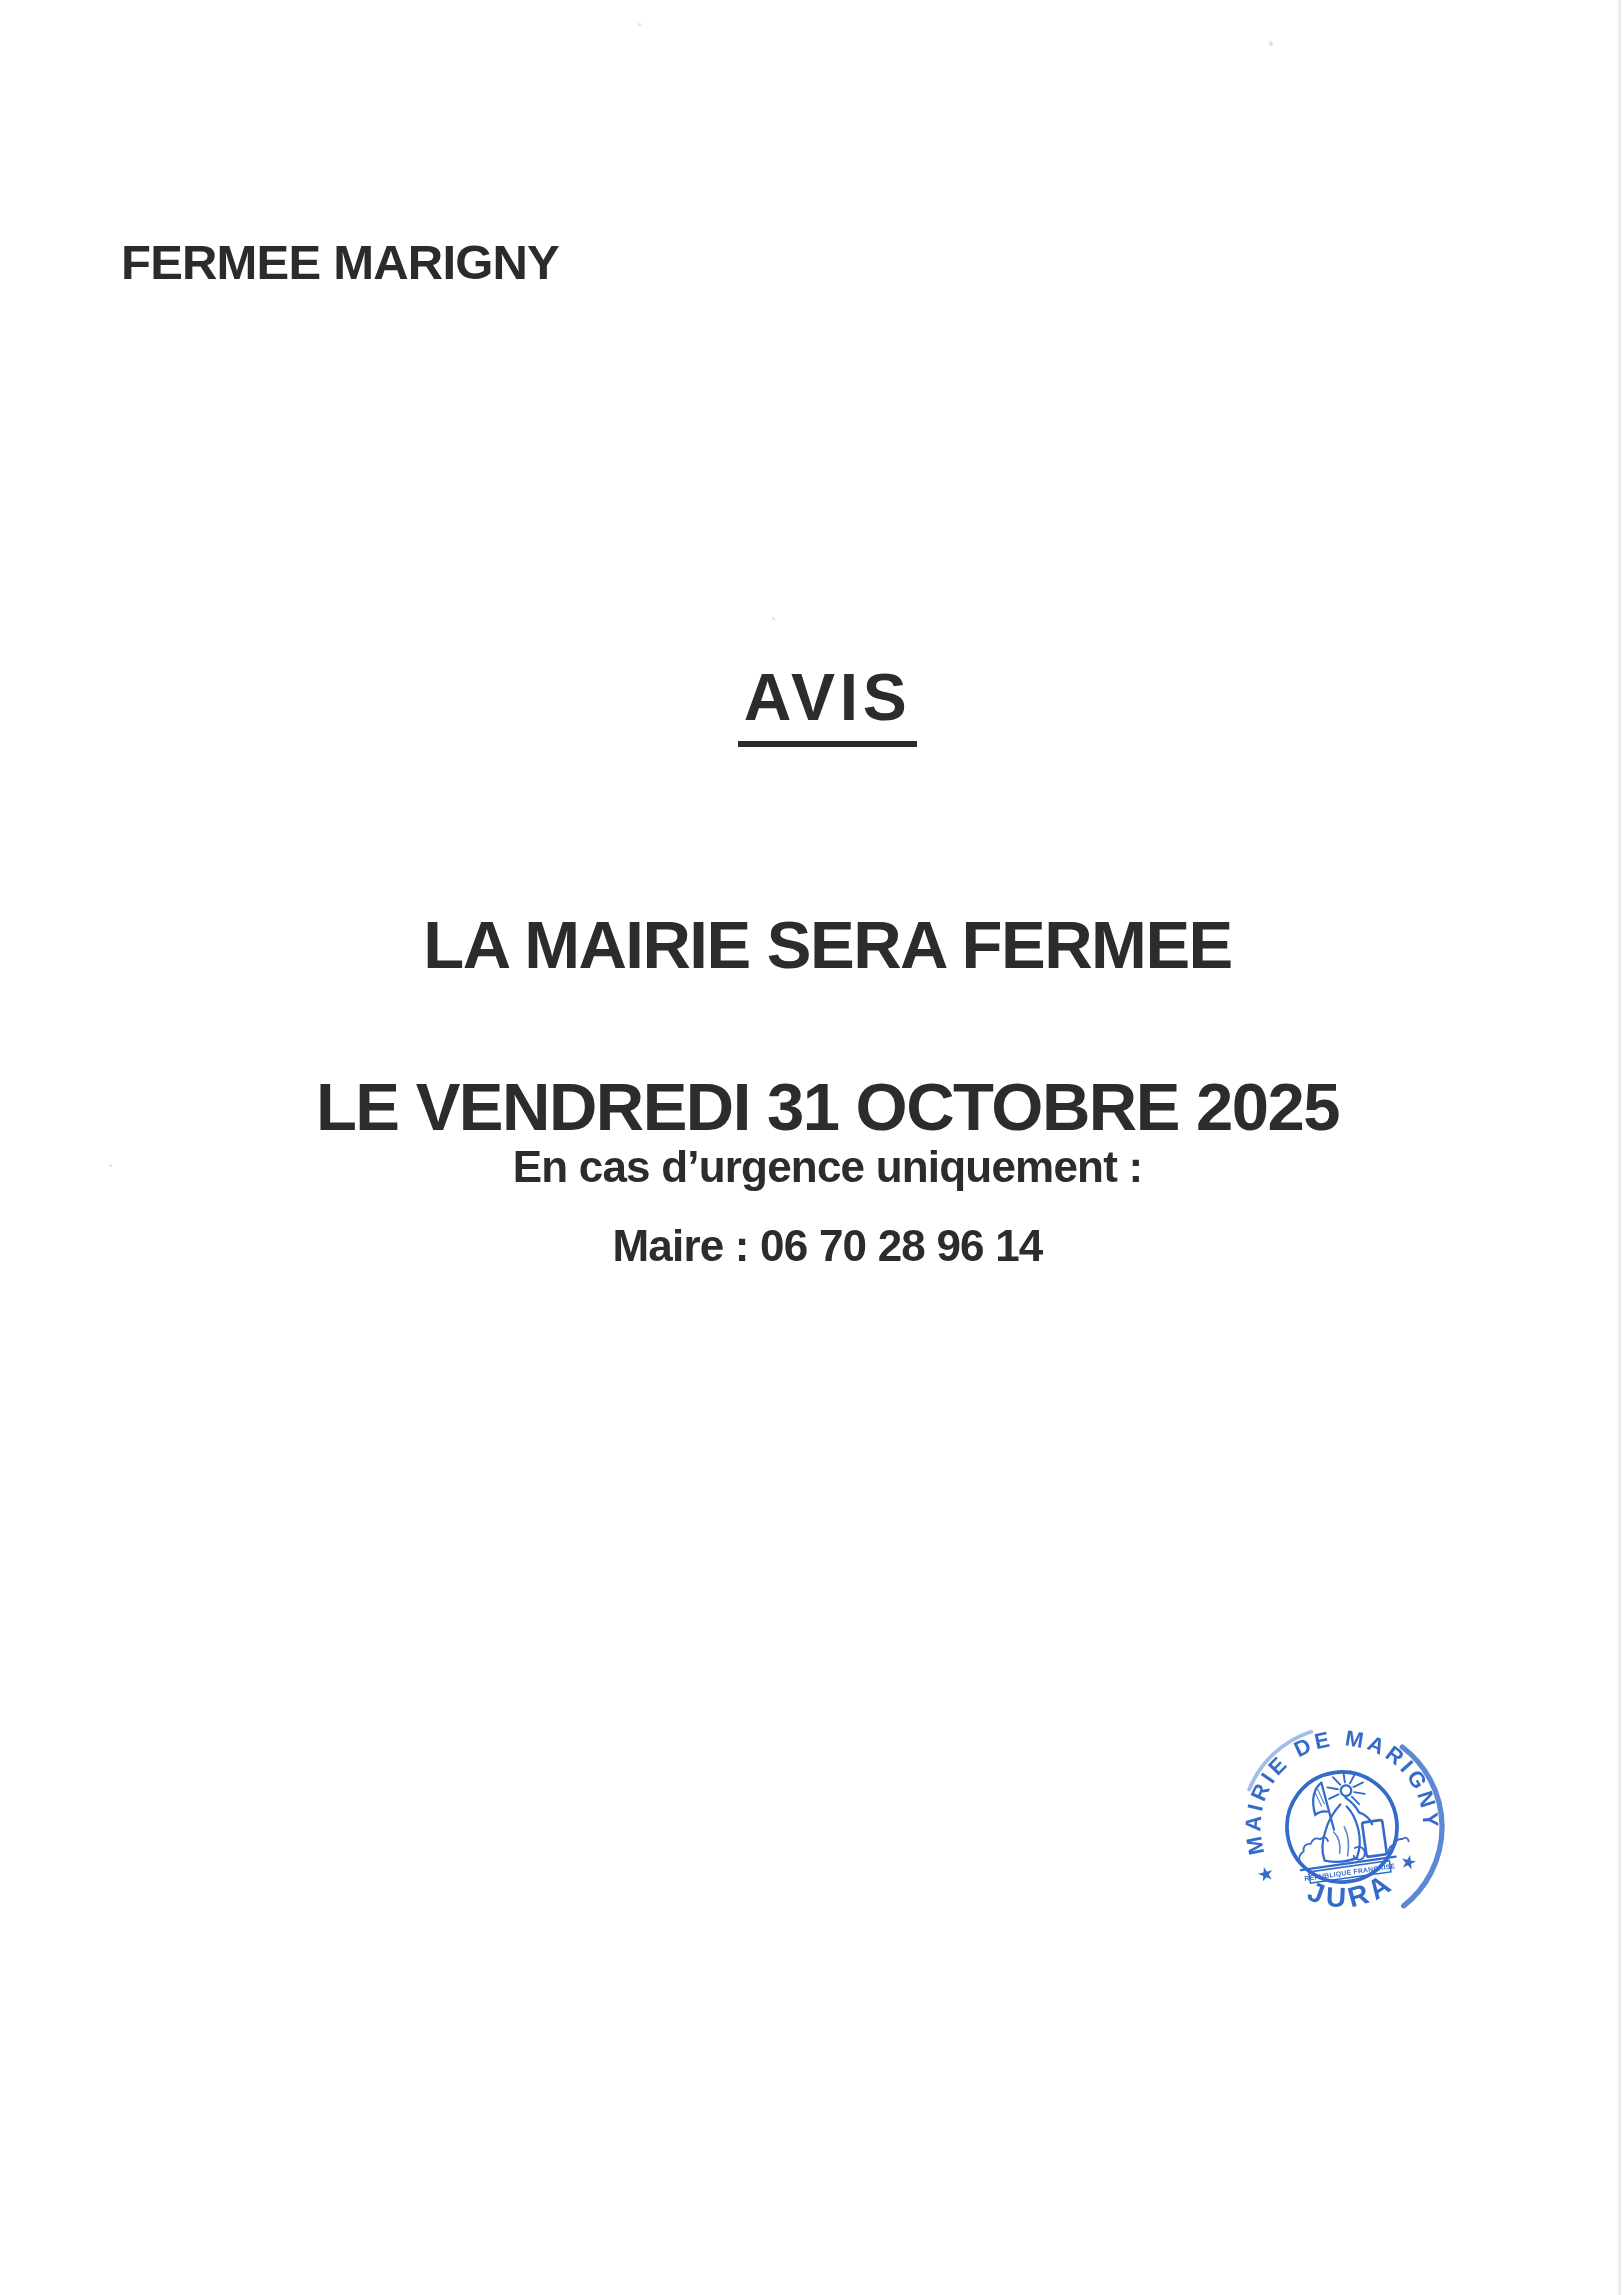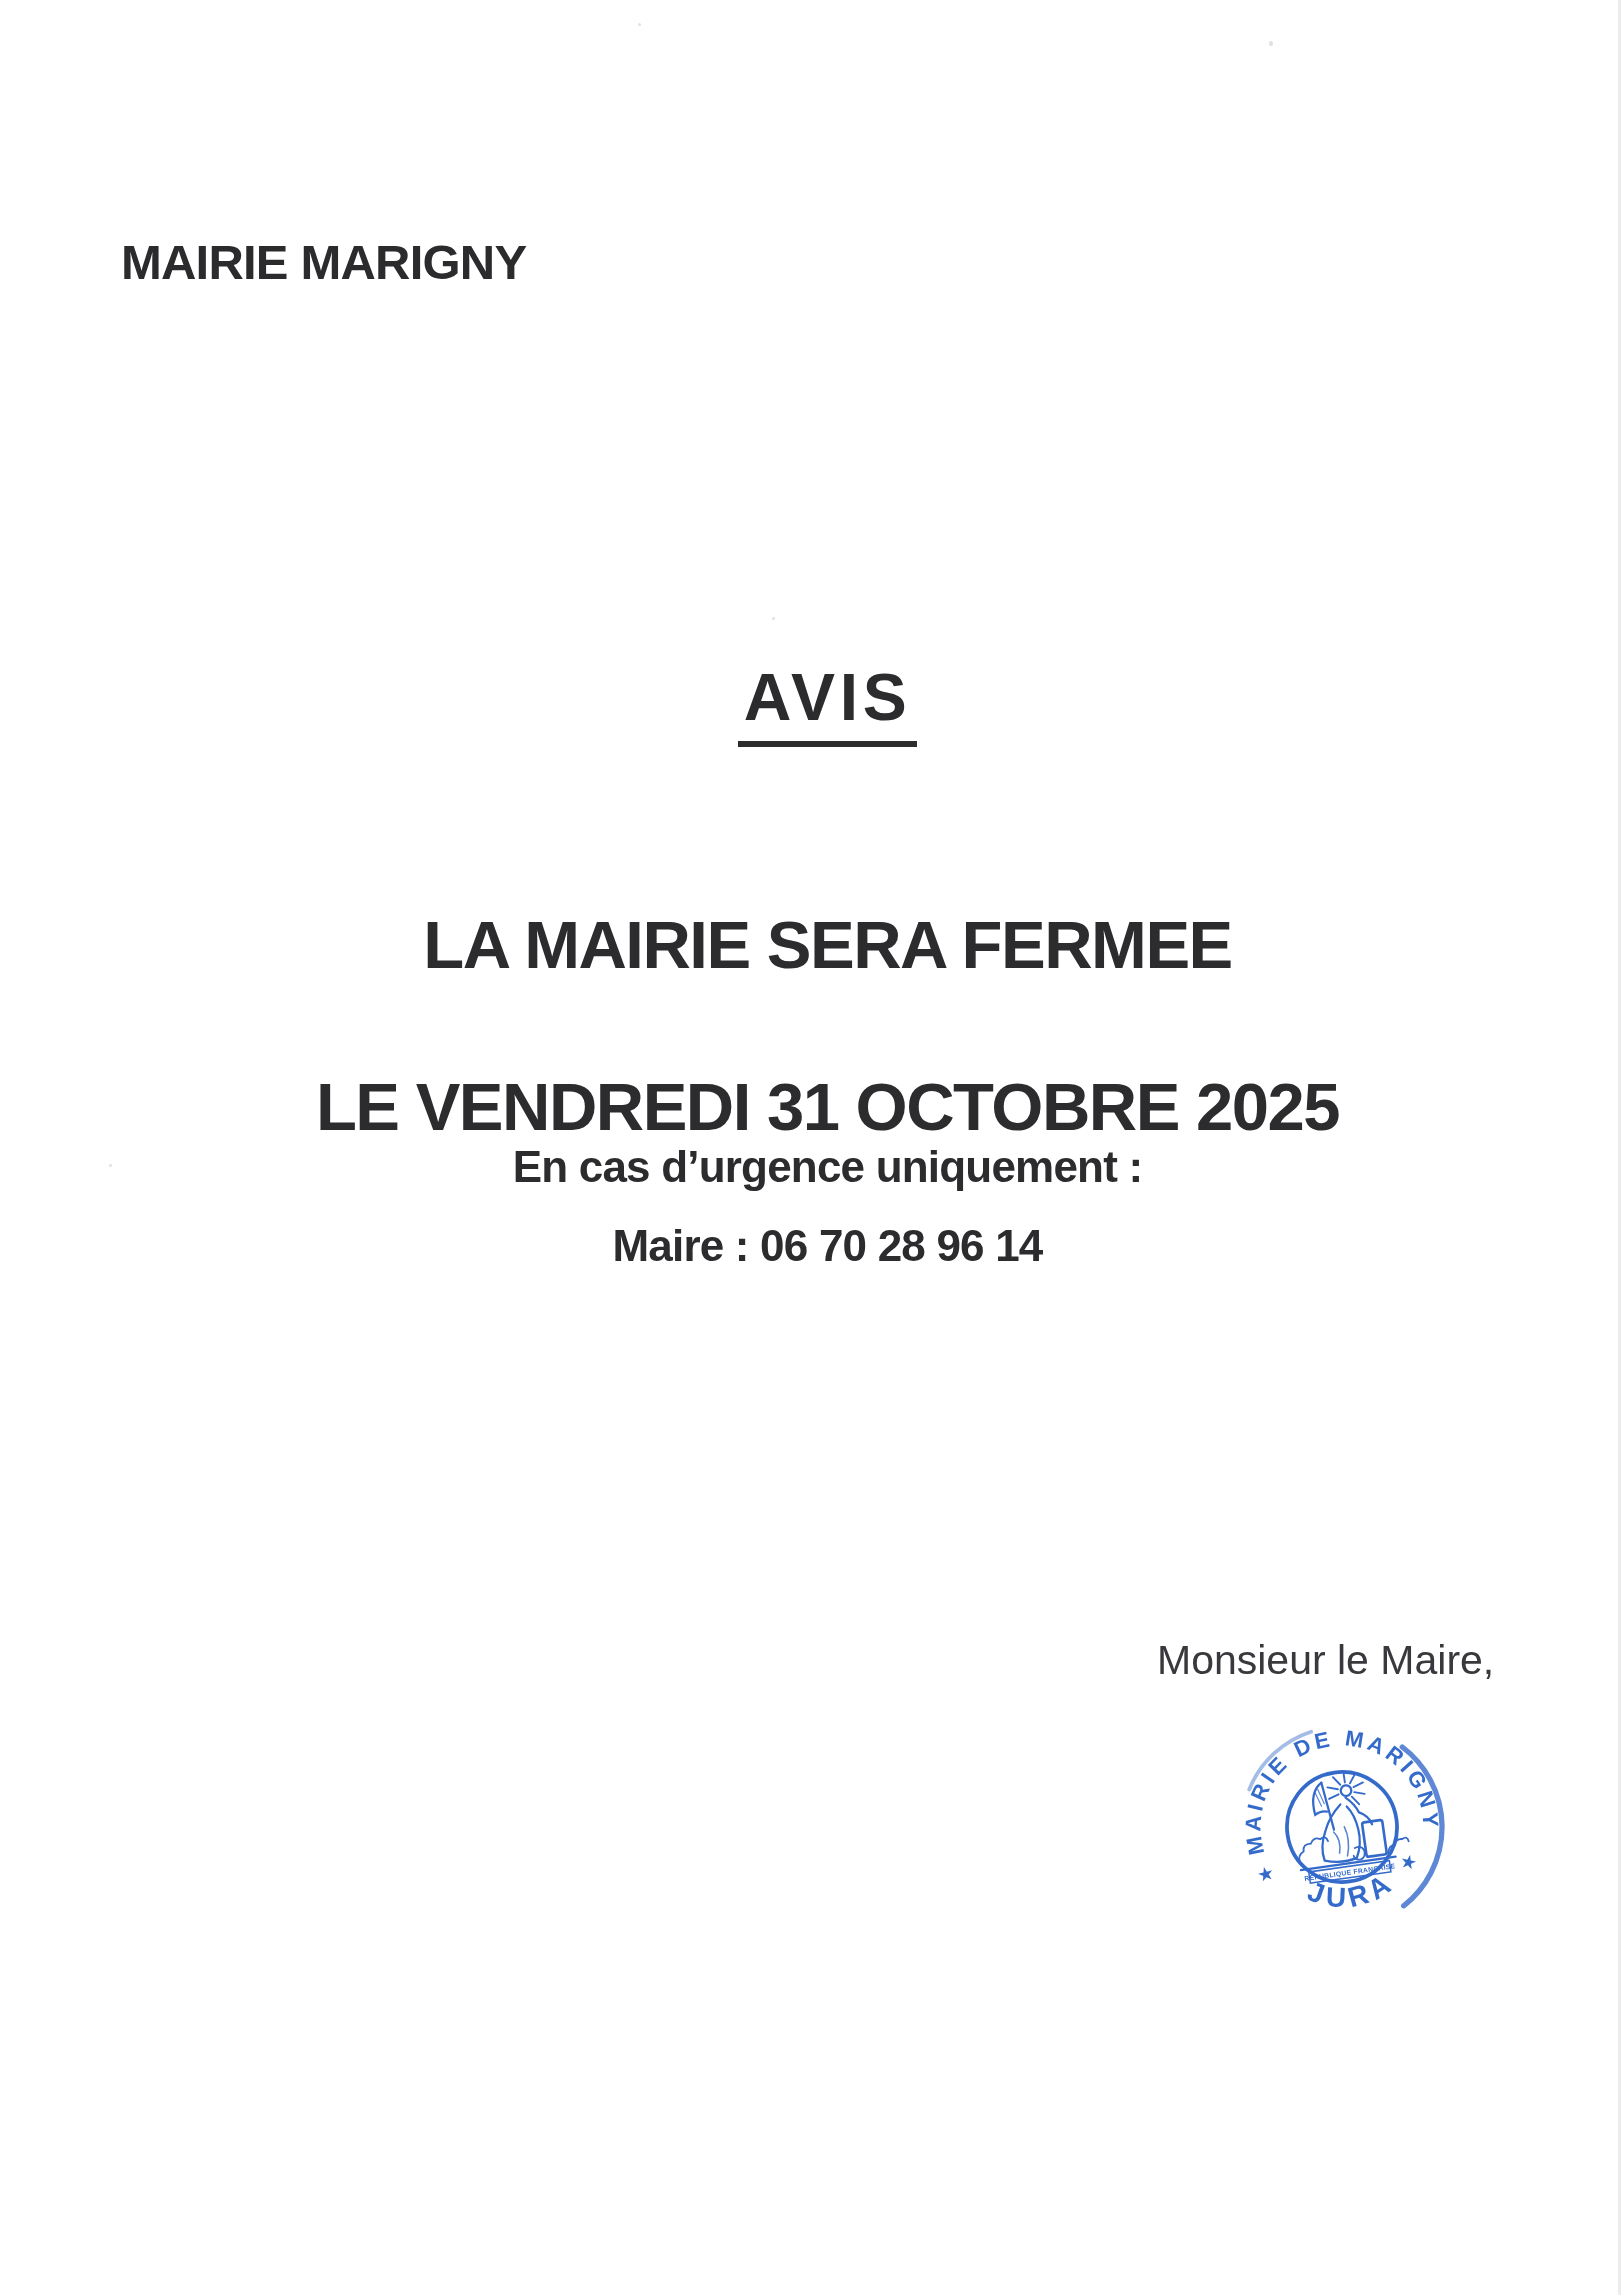--- a/index.html
+++ b/index.html
@@ -95,36 +95,35 @@
 <body>
 
 <div class="page">
 
   <div class="scan-edge"></div>
   <div class="speck" style="left:1269px; top:41px;  width:3.8px; height:5.4px;"></div>
   <div class="speck" style="left:638px;  top:23px;  width:3.1px; height:3.1px;"></div>
   <div class="speck" style="left:109px;  top:1164px;width:3.1px; height:3.1px;"></div>
   <div class="speck" style="left:772px; top:617px; width:3.1px; height:3.1px;"></div>
 
-  <div class="org-title">MAIRIE MARIGNY</div>
+  <div class="org-title">FERMEE MARIGNY</div>
 
   <div class="center-band closure-1">LA MAIRIE SERA FERMEE</div>
 
   <div class="center-band avis-band">
     <span class="avis-text">AVIS</span>
   </div>
 
   <div class="center-band closure-2">LE VENDREDI 31 OCTOBRE 2025</div>
 
   <div class="center-band urgency">En cas d’urgence uniquement :</div>
 
   <div class="center-band contact-1">Maire : 06 70 28 96 14</div>
 
 
-  <div class="signature">Monsieur le Maire,</div>
 
   <div class="stamp-wrap">
     <svg width="226" height="226" viewBox="0 0 300 300">
       <defs>
         <path id="arcTop" d="M 45.7 178 A 108 108 0 1 1 254.3 178"></path>
         <path id="arcBottom" d="M 87.7 236 A 106 106 0 0 0 212.3 236"></path>
       </defs>
 
       <g transform="rotate(-8 150 150)" fill="none" stroke="#2a63c8" stroke-linecap="round">
 

